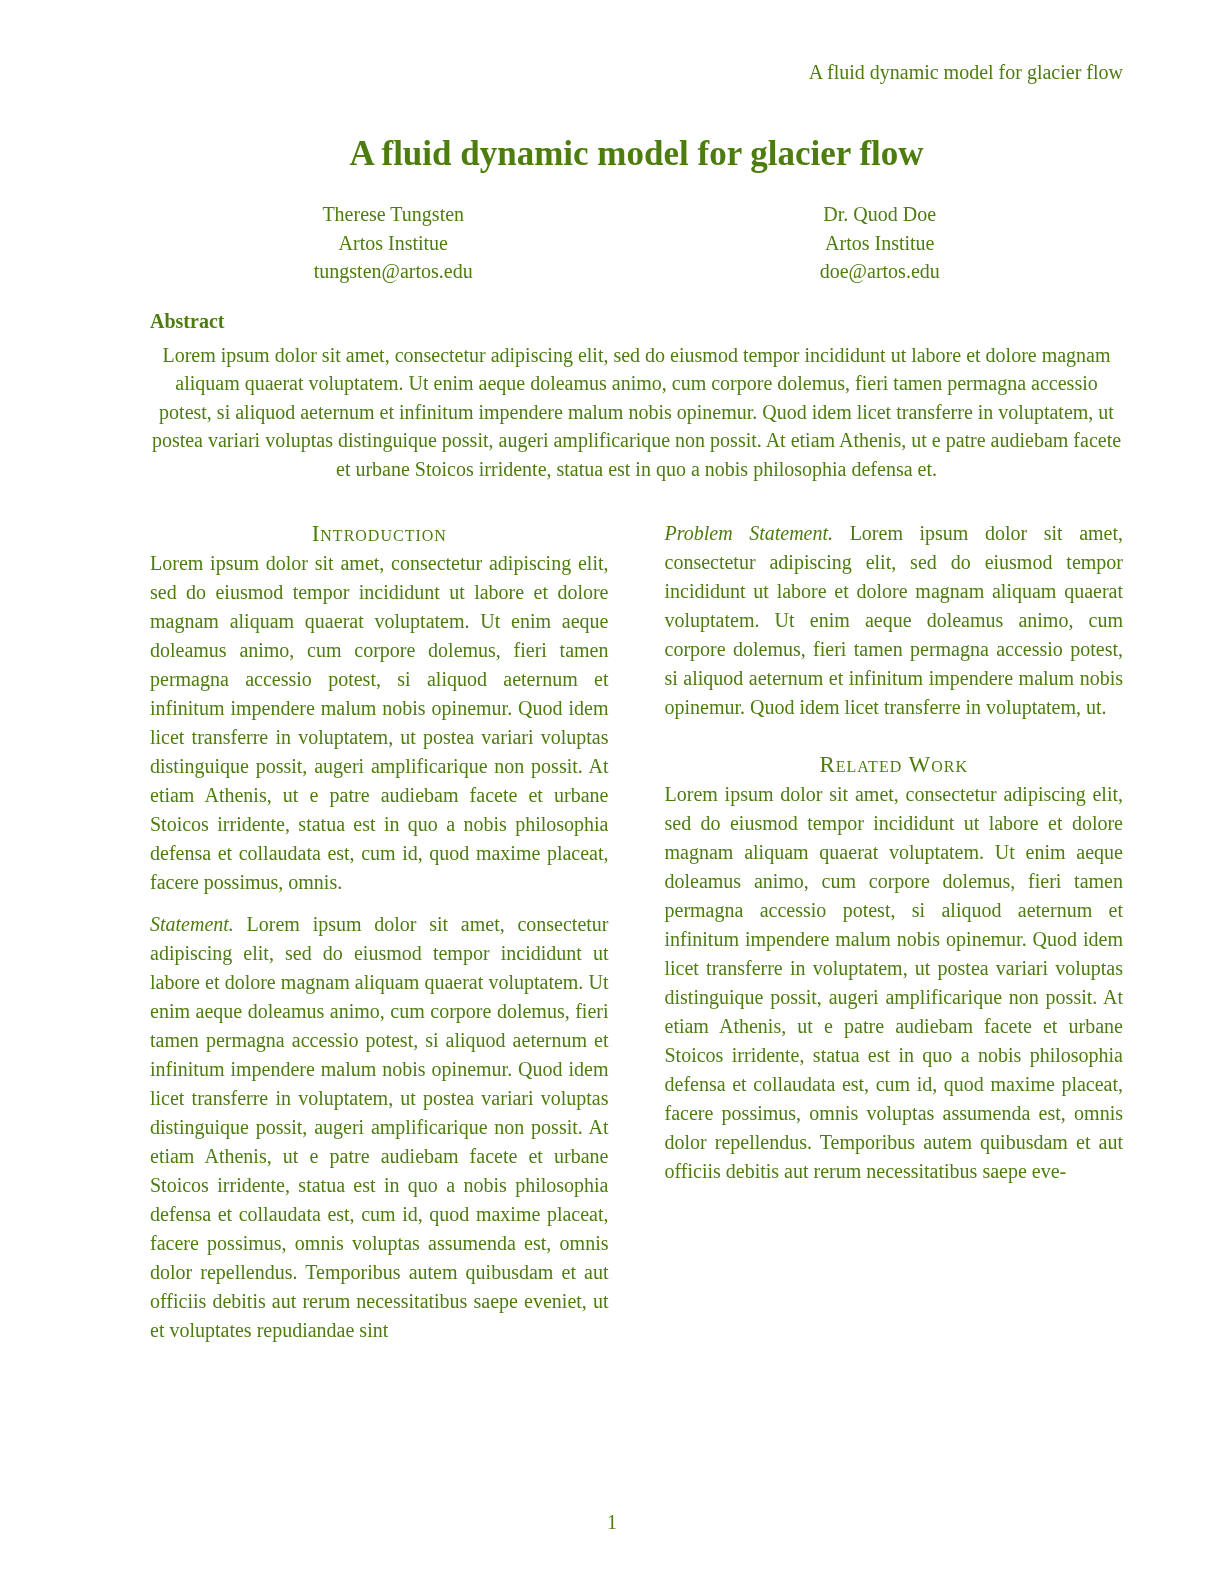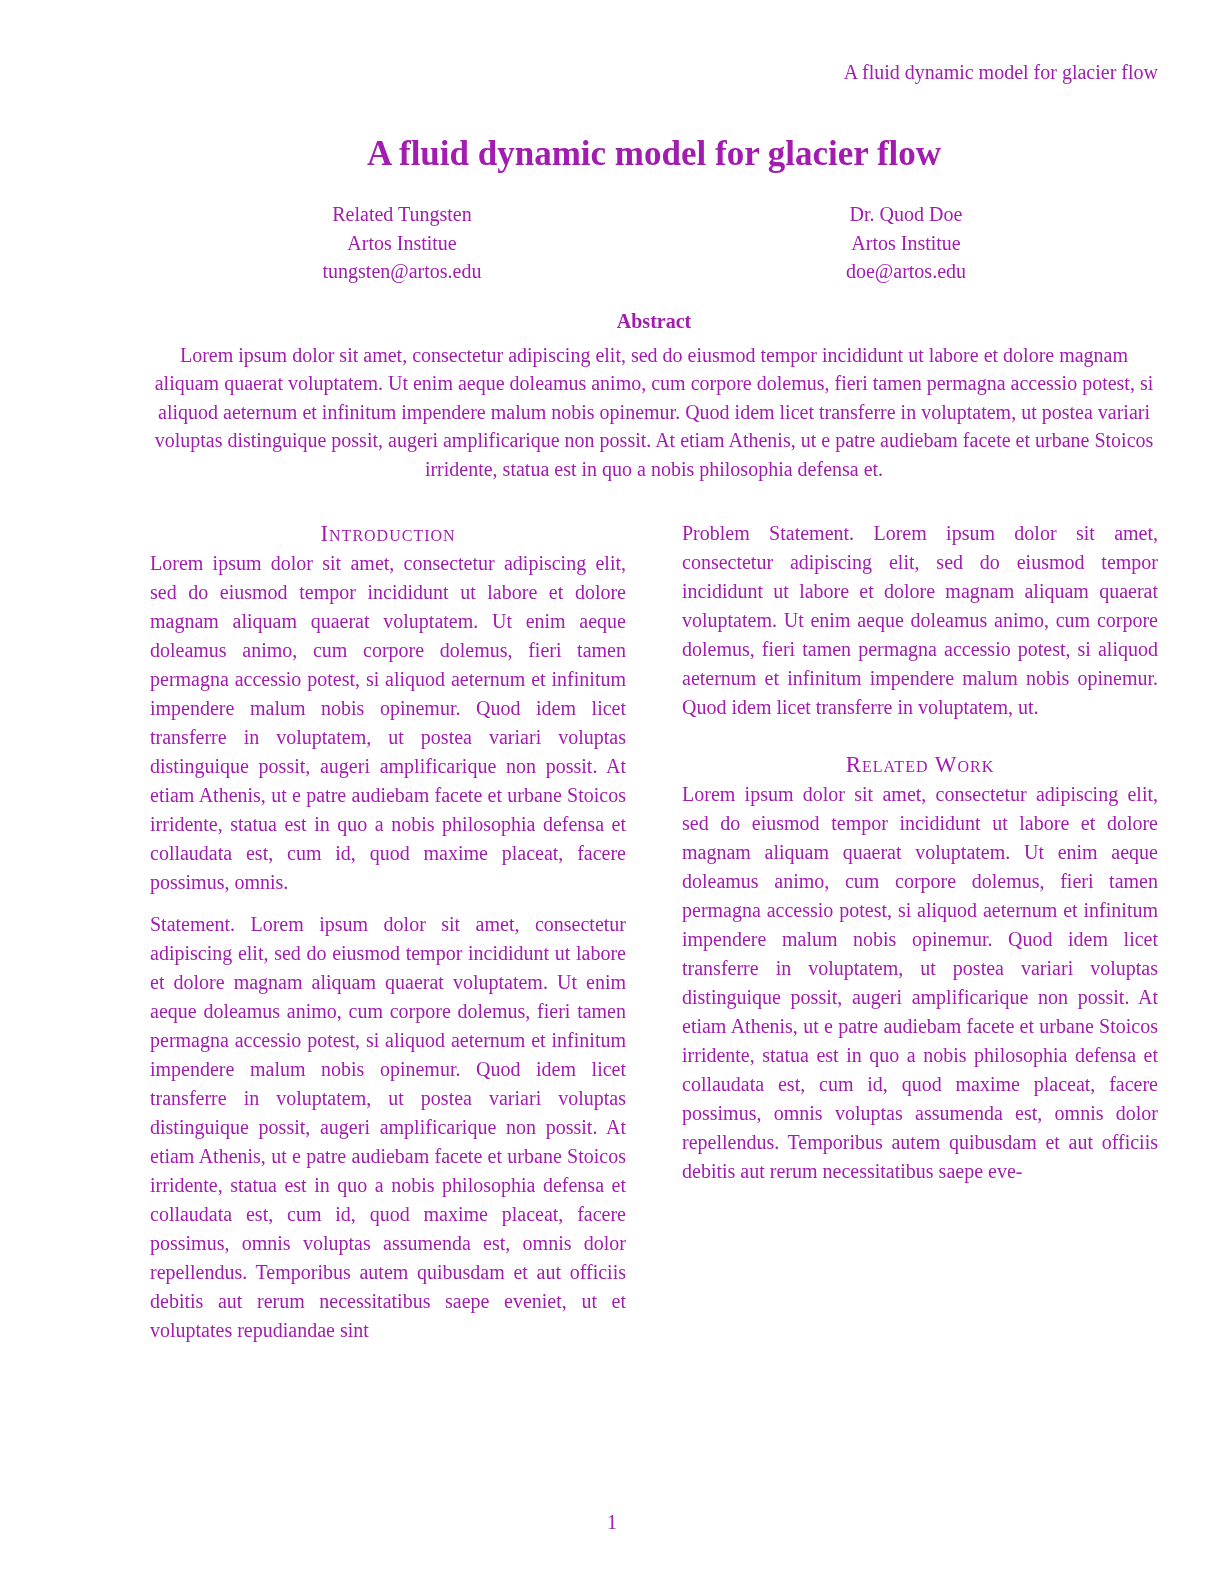--- a/index.html
+++ b/index.html
@@ -2,23 +2,23 @@
 <html><head>
 <meta charset="utf-8">
 <style>
   html, body { margin: 0; padding: 0; background: #ffffff; }
   .page {
     position: relative;
     width: 1224px;
     height: 1584px;
     background: #ffffff;
     box-sizing: border-box;
-    padding: 60px 66px 0 150px;
+    padding: 60px 101px 0 150px;
     font-family: "Liberation Serif", "DejaVu Serif", serif;
-    color: #a21caf;
+    color: #4d7c0f;
     overflow: hidden;
   }
   .running-head {
     text-align: right;
     font-size: 20px;
     line-height: 24px;
   }
   .paper-title {
     margin-top: 50px;
     text-align: center;
@@ -31,21 +31,21 @@
     display: flex;
   }
   .author {
     flex: 1;
     text-align: center;
     font-size: 20px;
     line-height: 28.5px;
   }
   .abstract-heading {
     margin-top: 22px;
-    text-align: center;
+    text-align: left;
     font-weight: bold;
     font-size: 20px;
     line-height: 26px;
   }
   .abstract-text {
     margin-top: 7px;
     text-align: center;
     font-size: 20px;
     line-height: 28.6px;
   }
@@ -65,42 +65,42 @@
     font-variant-caps: small-caps;
     text-align: center;
     font-size: 23px;
     letter-spacing: 1px;
     line-height: 30px;
     margin: 0;
     font-weight: normal;
   }
   .sec-heading.spaced { margin-top: 28px; }
   .col p { margin: 0 0 13px 0; }
-  .runin { }
+  .runin { font-style: italic; }
   .page-number {
     position: absolute;
     left: 0;
     right: 0;
     bottom: 50px;
     text-align: center;
     font-size: 20px;
   }
 </style>
 </head>
 <body>
 
 <div class="page">
 
   <div class="running-head">A fluid dynamic model for glacier flow</div>
 
   <h1 class="paper-title">A fluid dynamic model for glacier flow</h1>
 
   <div class="authors">
     <div class="author">
-      <div>Related Tungsten</div>
+      <div>Therese Tungsten</div>
       <div>Artos Institue</div>
       <div>tungsten@artos.edu</div>
     </div>
     <div class="author">
       <div>Dr. Quod Doe</div>
       <div>Artos Institue</div>
       <div>doe@artos.edu</div>
     </div>
   </div>
 

